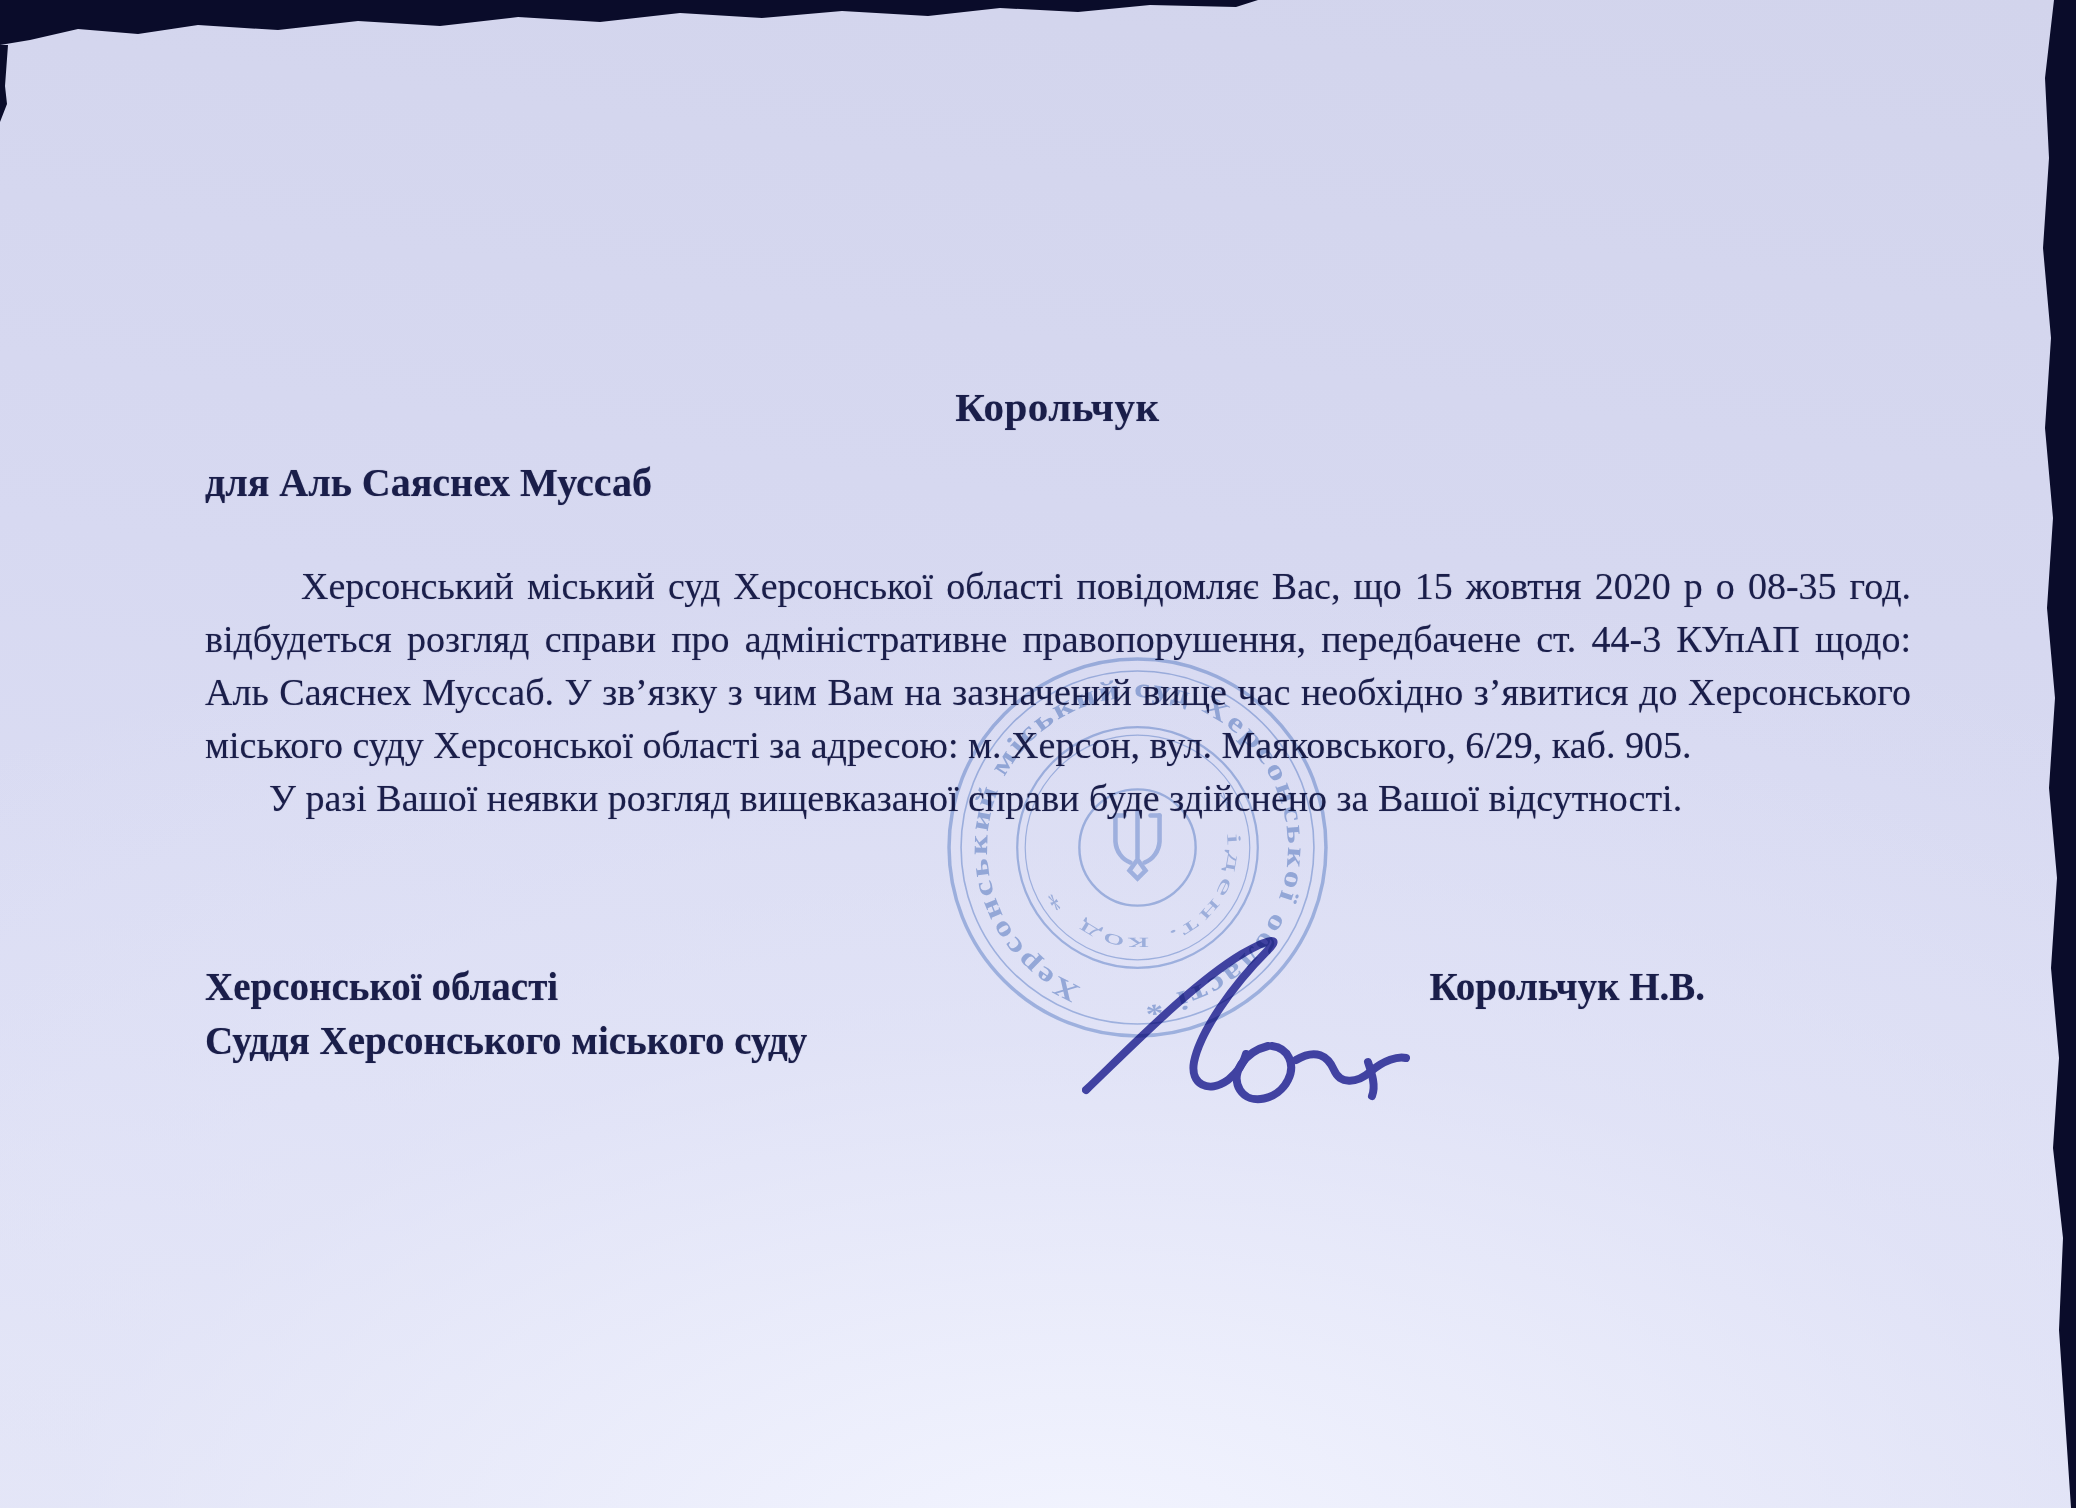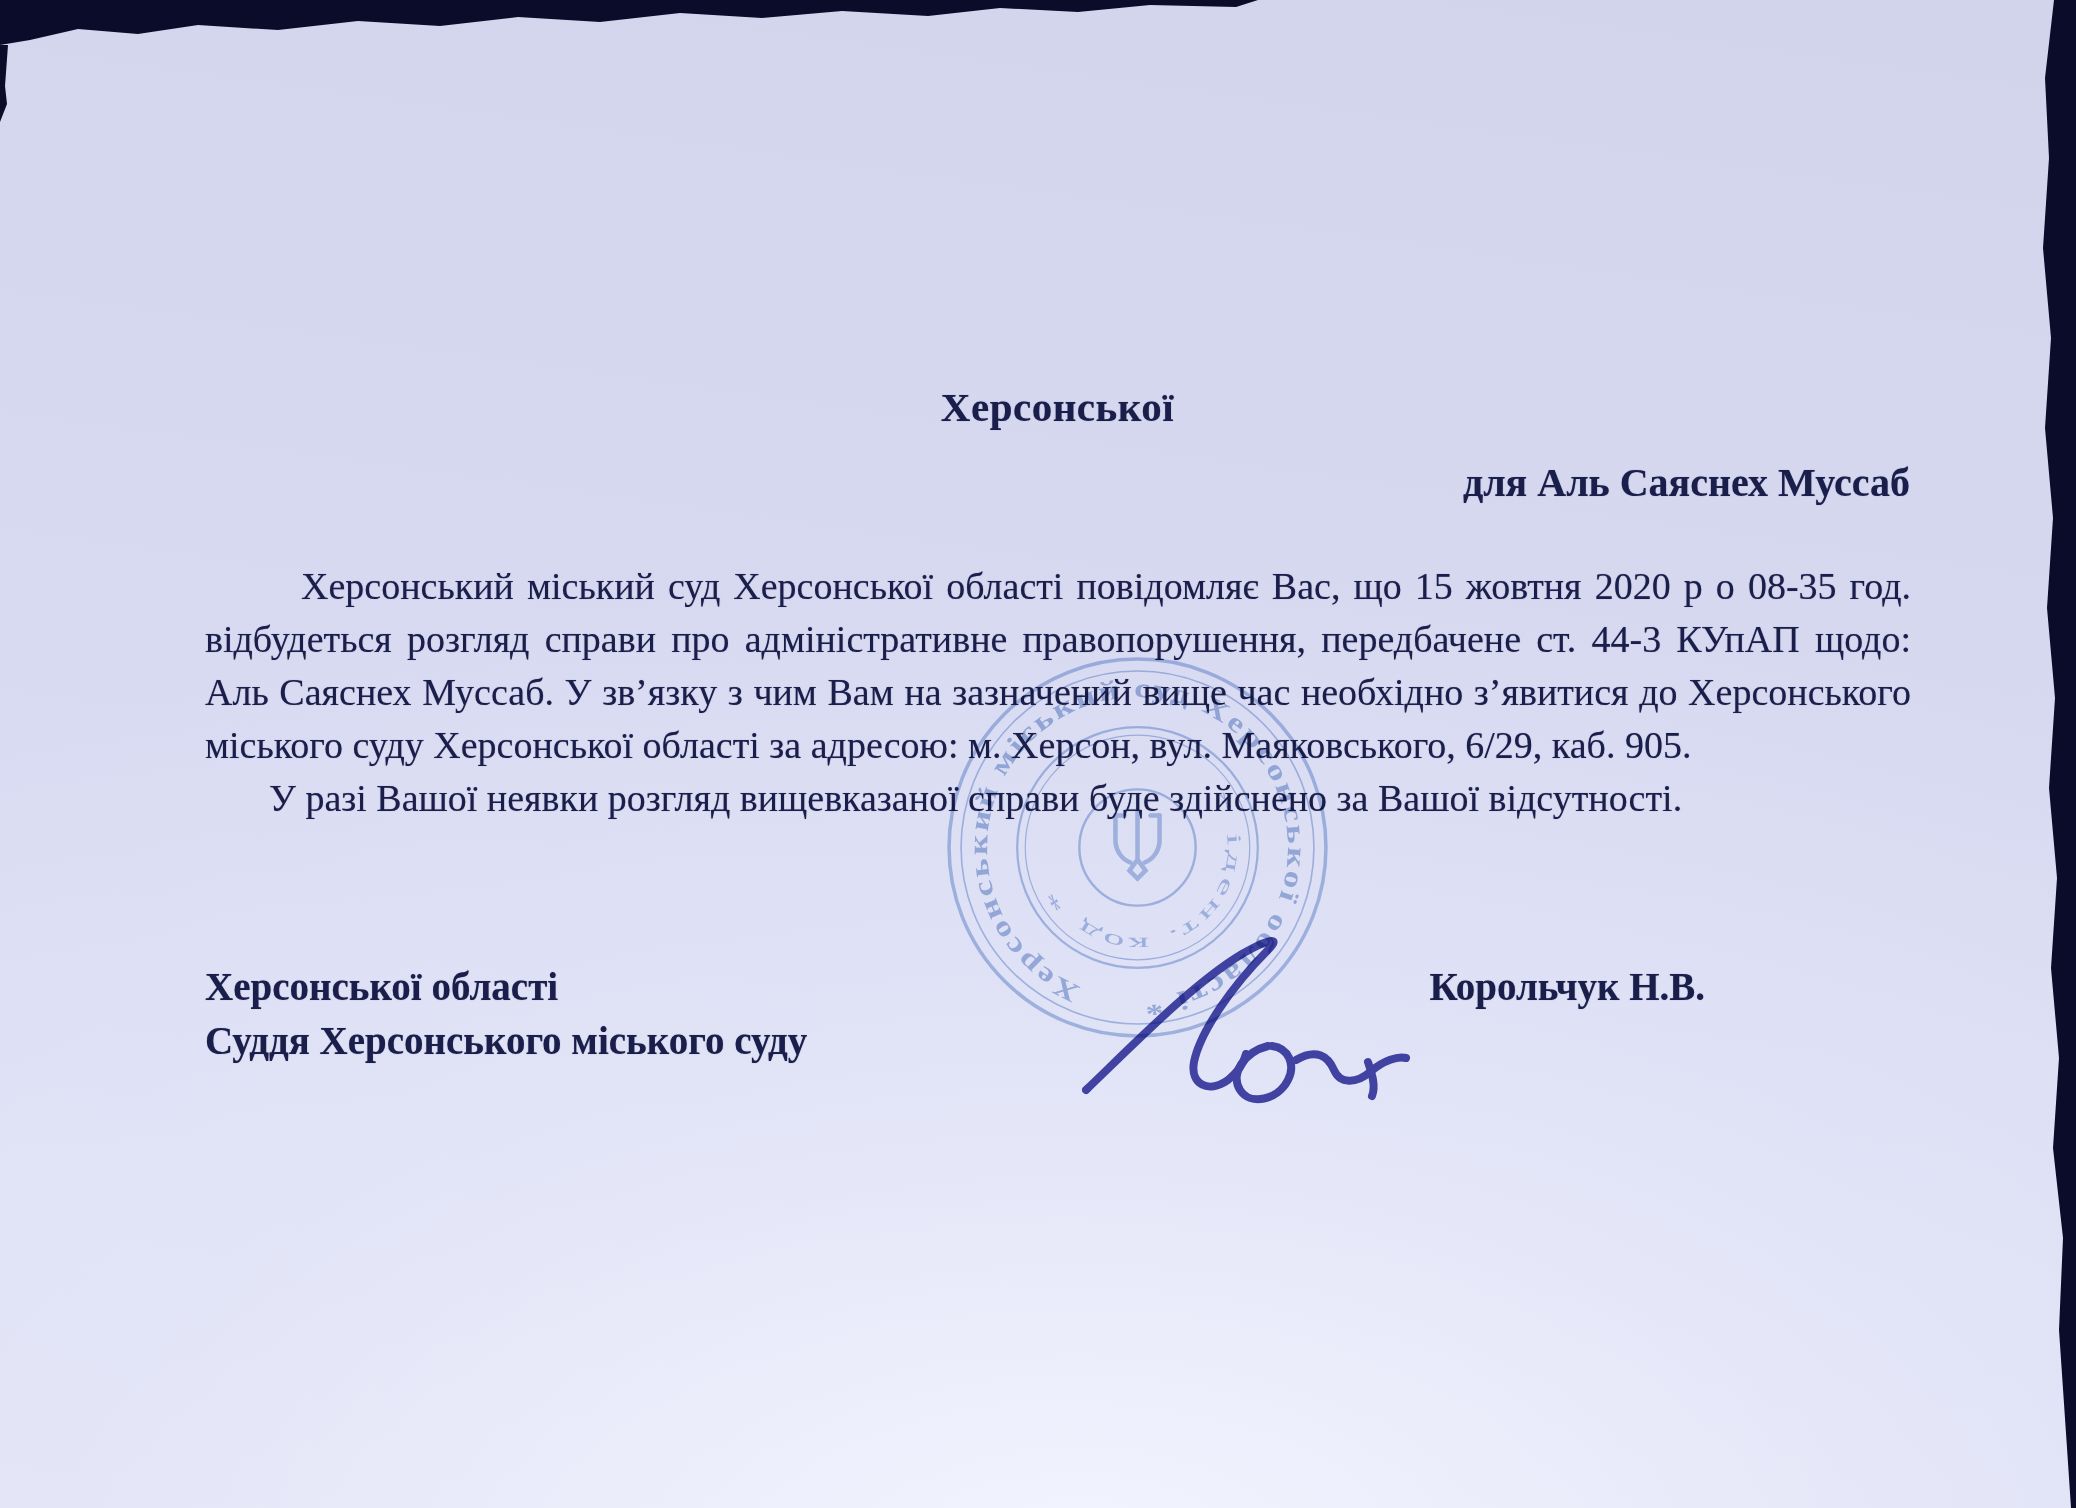--- a/index.html
+++ b/index.html
@@ -12,21 +12,21 @@
     font-family:"Liberation Serif", serif;
     color:#1a1e4a;
   }
   .soft{ text-shadow:0 0 1px rgba(24,28,74,.45); }
   .doc-title{
     position:absolute;left:205px;top:383px;width:1705px;
     text-align:center;font-size:41px;font-weight:bold;letter-spacing:.5px;
   }
   .doc-subtitle{
     position:absolute;left:205px;top:459px;width:1705px;
-    text-align:right;font-size:40px;font-weight:bold;
+    text-align:left;font-size:40px;font-weight:bold;
   }
   .body-col{
     position:absolute;left:205px;top:560px;width:1706px;
     font-size:38px;line-height:53px;
   }
   .para{margin:0;text-align:justify;text-align-last:left;}
   .para.indent1{text-indent:96px;}
   .para.indent2{text-indent:64px;}
   .b{font-weight:normal;}
   .sign-row{
@@ -45,21 +45,21 @@
   }
   .edge{position:absolute;pointer-events:none;}
   .edge.top{left:0;top:0;}
   .edge.right{right:0;top:0;}
 </style>
 </head>
 <body>
 
 <div class="page">
 
-  <div class="doc-title soft">Херсонської</div>
+  <div class="doc-title soft">Корольчук</div>
 
   <div class="doc-subtitle soft">для  Аль Саяснех Муссаб</div>
 
   <div class="body-col soft">
     <p class="para indent1"><span>Херсонський міський суд Херсонської області повідомляє Вас, що </span><span class="b">15 жовтня 2020 р о 08-35 год.</span><span> відбудеться розгляд справи про адміністративне правопорушення, передбачене ст. 44-3 КУпАП щодо: </span><span class="b">Аль Саяснех Муссаб</span><span>. У зв’язку з чим Вам на зазначений вище час необхідно з’явитися до Херсонського міського суду Херсонської області за адресою: м. Херсон, вул. Маяковського, 6/29, каб. 905.</span></p>
     <p class="para indent2">У разі Вашої неявки розгляд вищевказаної справи буде здійснено за Вашої відсутності.</p>
   </div>
 
   <div class="sign-row soft">
     <div>

